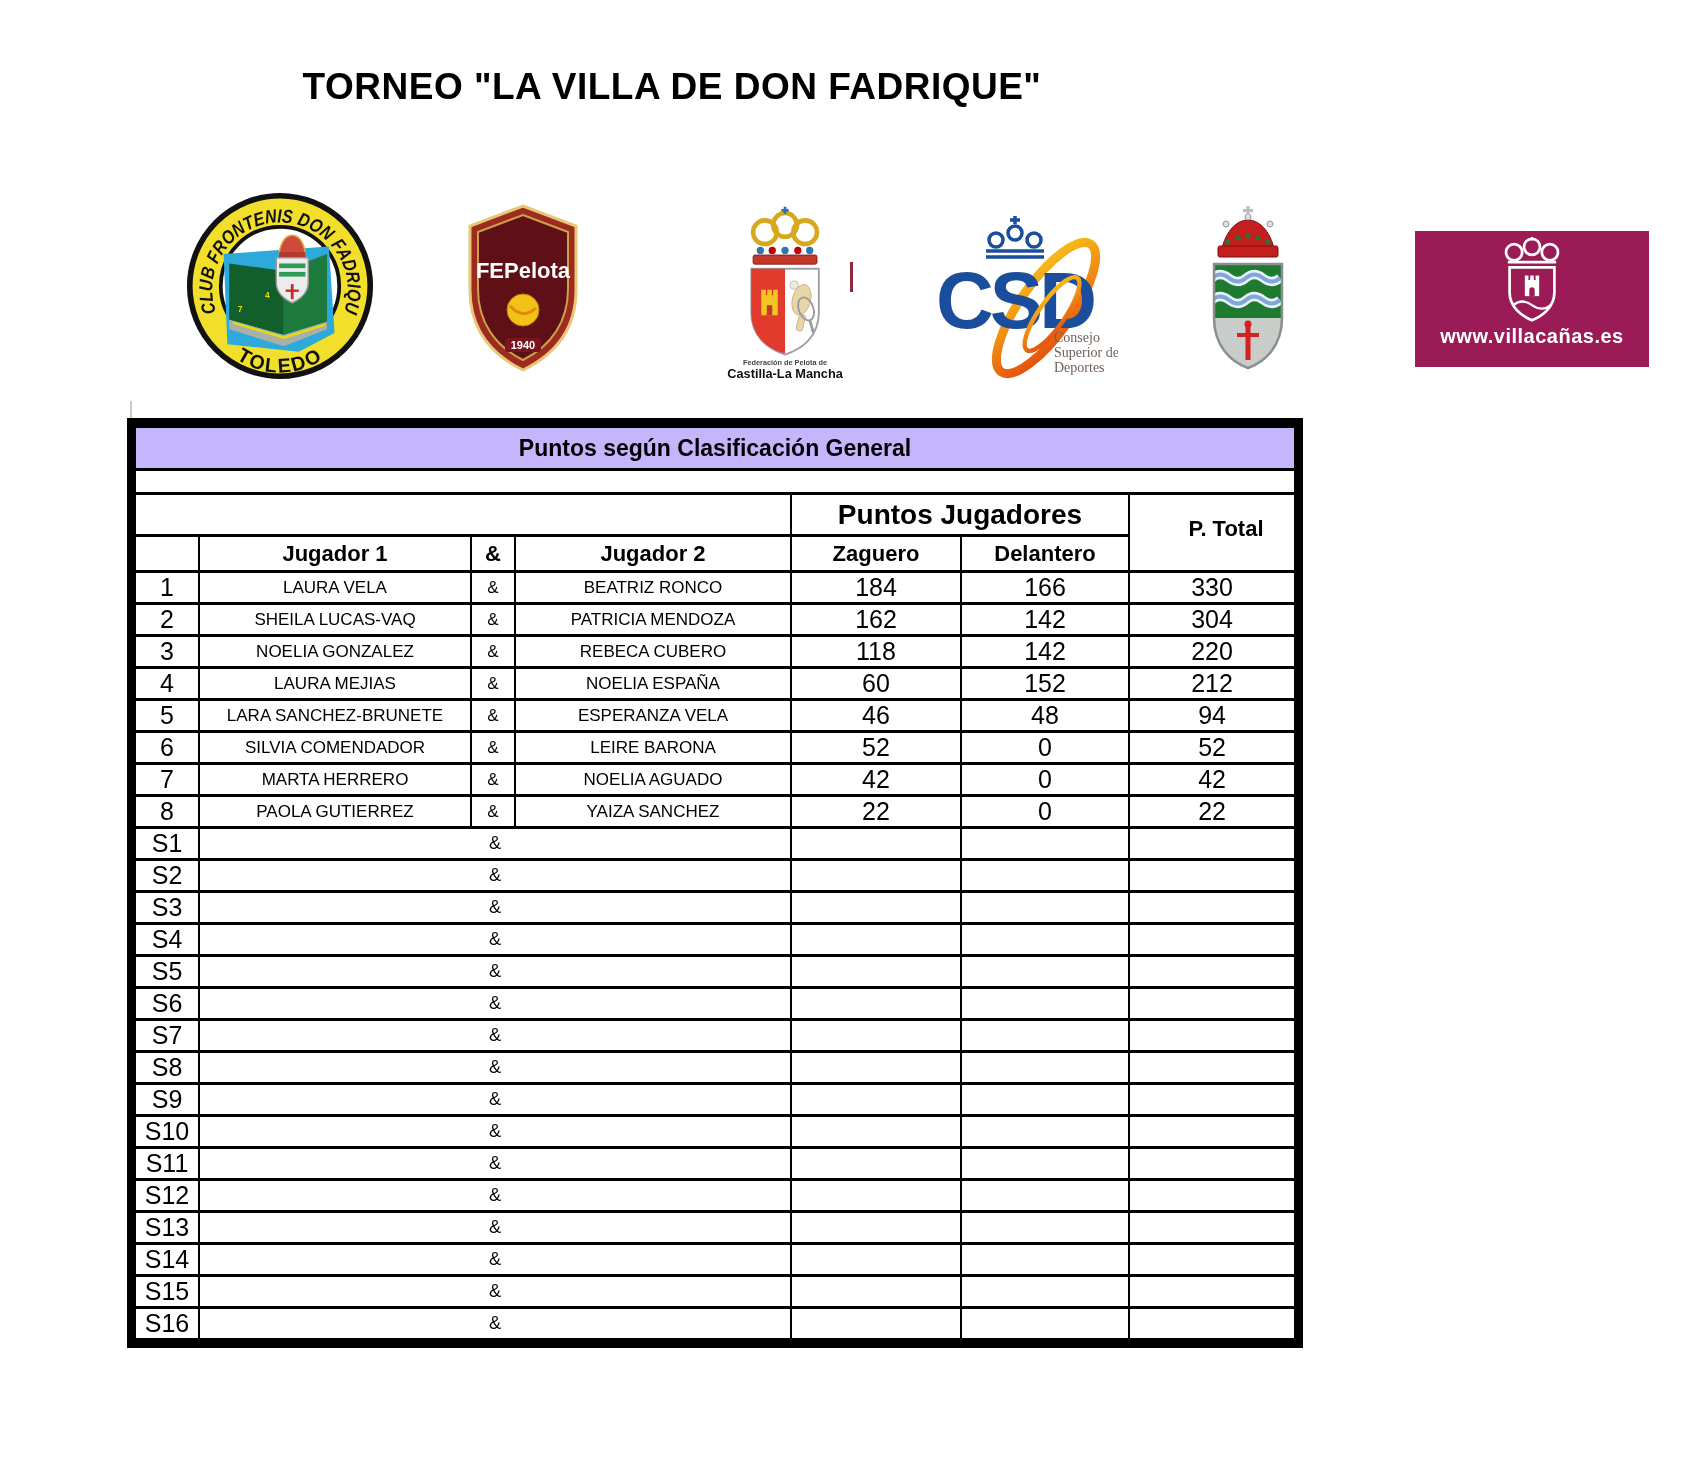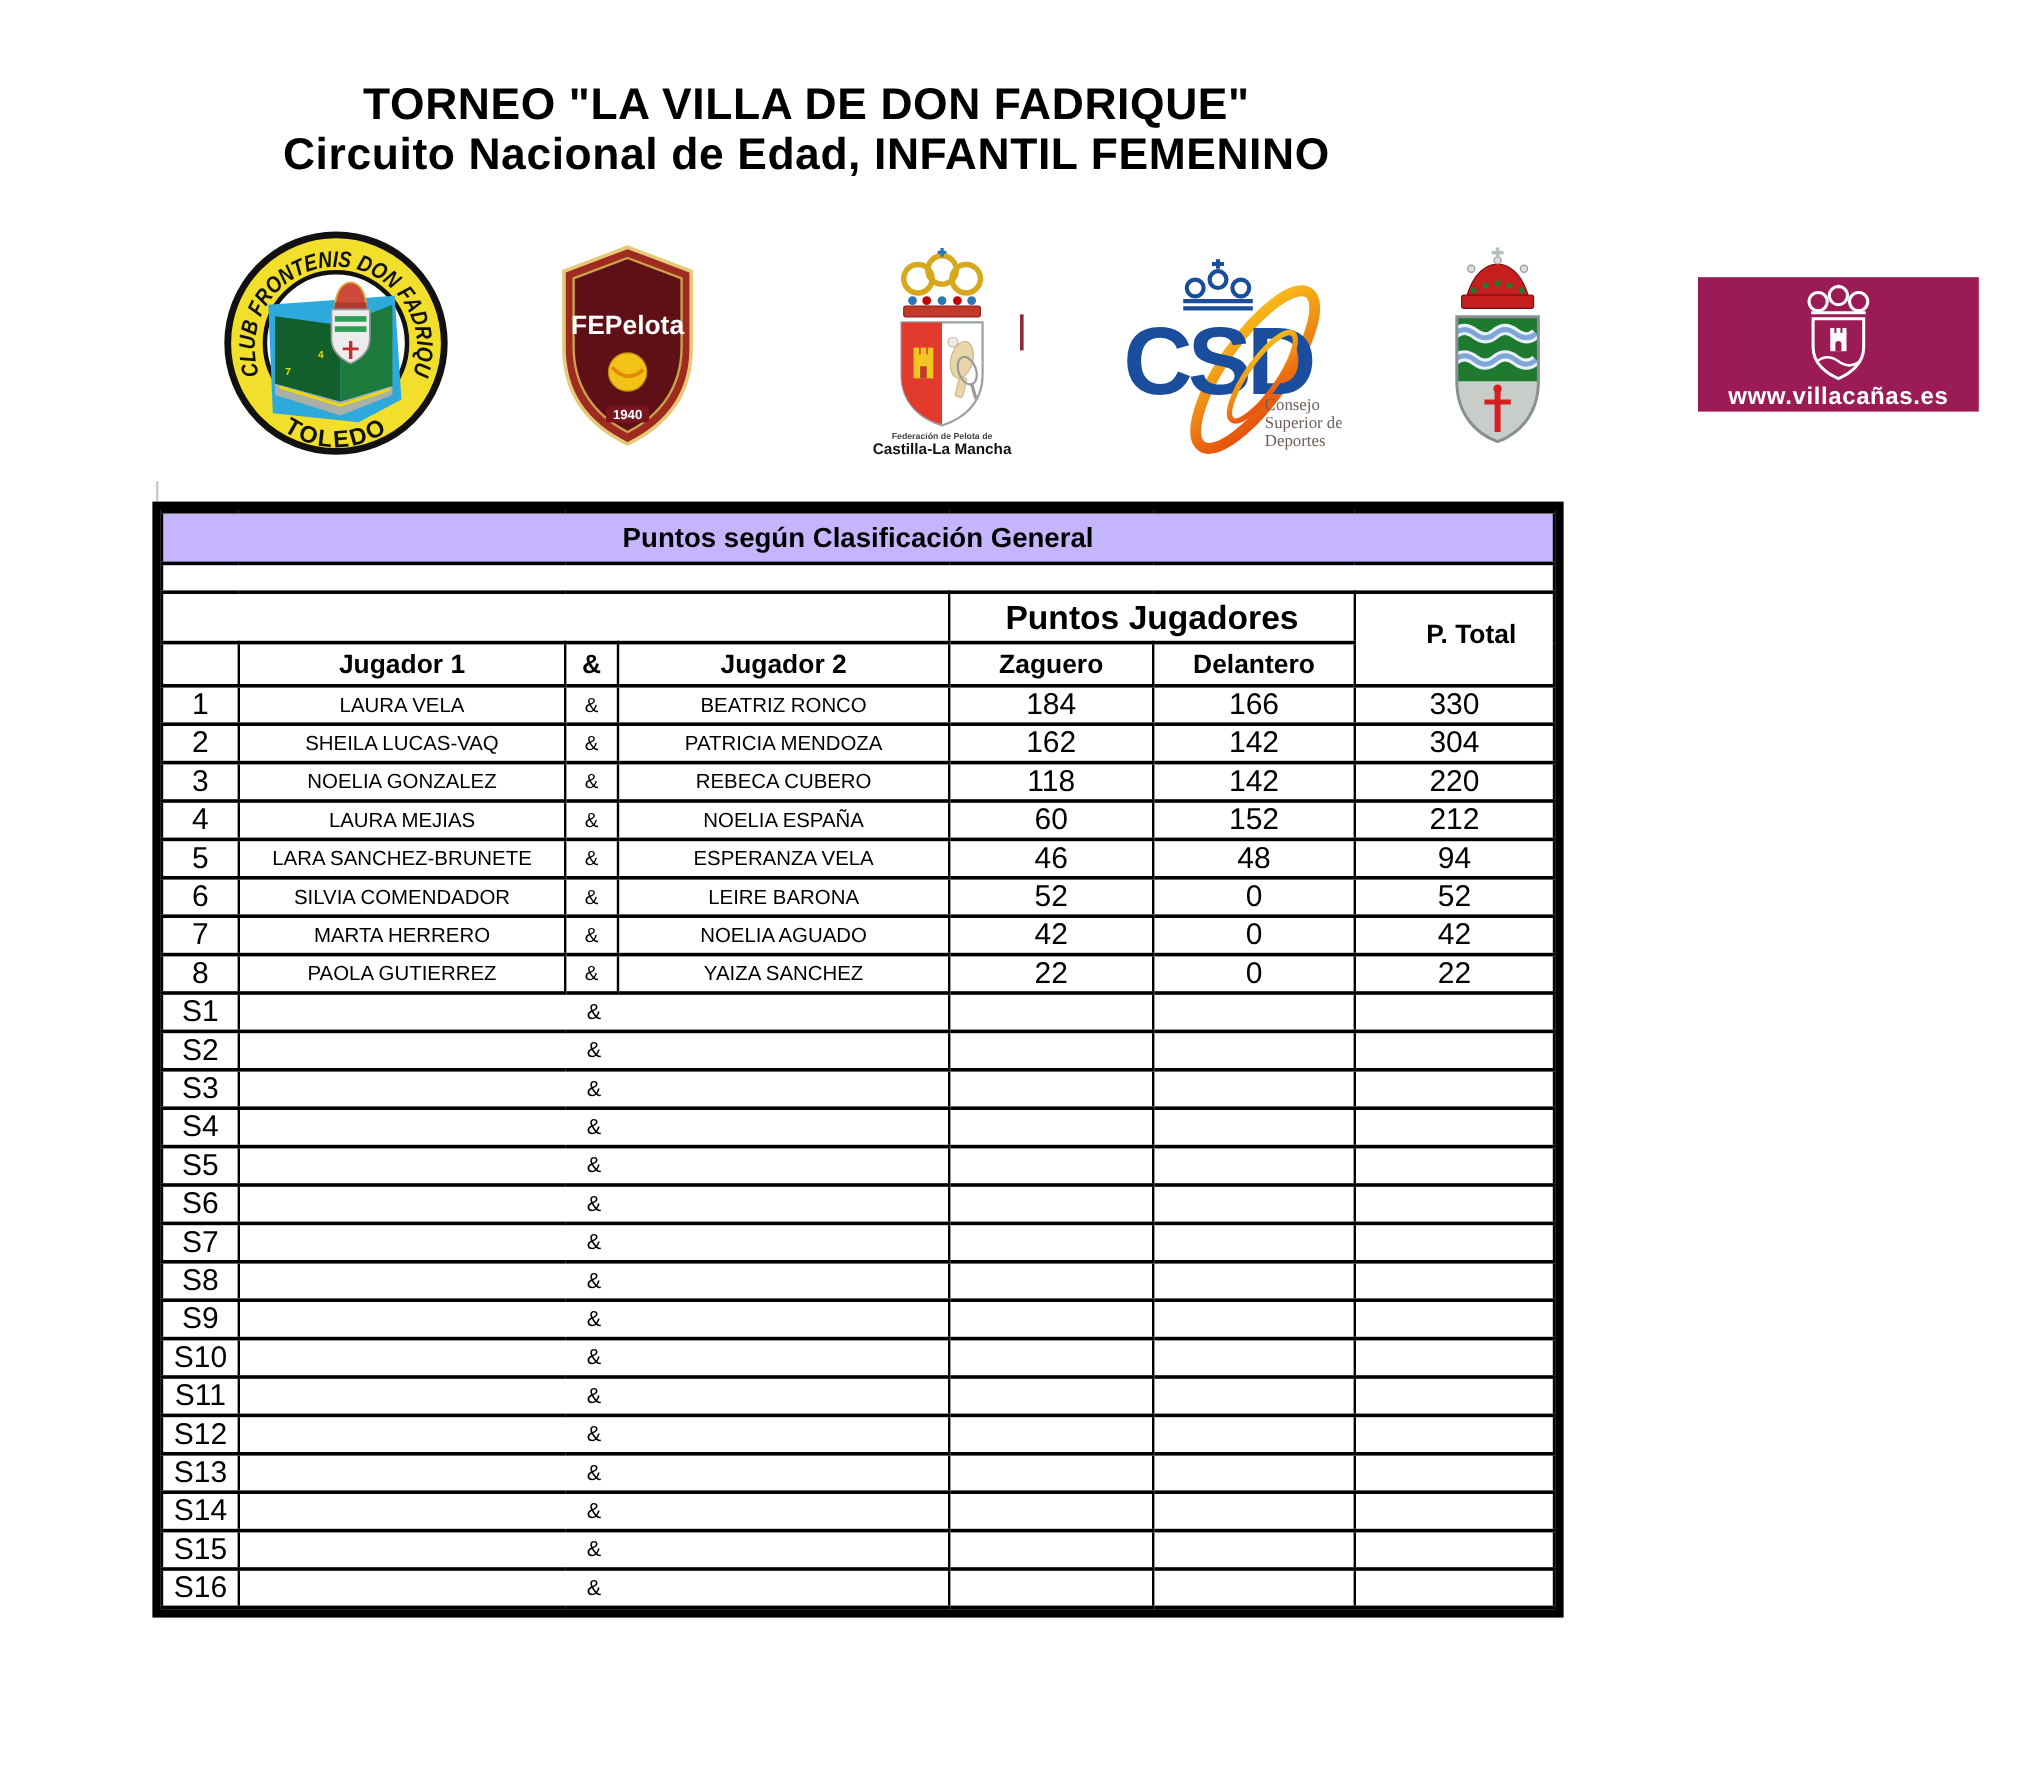--- a/index.html
+++ b/index.html
@@ -13,21 +13,21 @@
   .page-title { position:absolute; left:0; top:66px; width:1344px; text-align:center; }
   .page-title .line { font-size:37px; font-weight:bold; line-height:42px; letter-spacing:0.5px; }
 
   
   .logo { position:absolute; }
   .logo-club      { left:186px; top:192px; width:188px; height:188px; }
   .logo-fepelota  { left:462px; top:202px; width:122px; height:172px; }
   .logo-fpclm     { left:708px; top:203px; width:155px; height:178px; }
   .logo-csd       { left:928px; top:210px; width:190px; height:170px; }
   .logo-fadrique  { left:1198px; top:206px; width:100px; height:172px; }
-  .logo-villacanas{ left:1415px; top:231px; width:234px; height:112px;
+  .logo-villacanas{ left:1415px; top:231px; width:234px; height:136px;
                     background:#9B1B57; display:flex; flex-direction:column;
                     align-items:center; justify-content:flex-start; }
   .logo-villacanas .crest { margin-top:6px; }
   .logo-villacanas .url { color:#fff; font-weight:bold; font-size:20px; margin-top:2px; letter-spacing:0.5px; }
   .red-mark  { position:absolute; left:850px; top:262px; width:3px; height:30px; background:#8B2A3A; }
   .gray-stub { position:absolute; left:130px; top:401px; width:2px; height:17px; background:#C9C9C9; }
 
   
   .table-frame { position:absolute; left:127px; top:418px; border:7px solid #000; background:#fff; }
   table.points { border-collapse:collapse; table-layout:fixed; width:1160px; }
@@ -56,21 +56,20 @@
   tbody.data tr:nth-of-type(5) td.c3 { border-left:2px solid #000; }
   td.cm { font-size:18px; }
 </style>
 </head>
 <body>
 
 <div class="page">
 
   <div class="page-title">
     <div class="line">TORNEO "LA VILLA DE DON FADRIQUE"</div>
-    <div class="line">Circuito Nacional de Edad, INFANTIL FEMENINO</div>
   </div>
 
   <svg class="logo logo-club" viewBox="0 0 200 200">
     <circle cx="100" cy="100" r="96" fill="#F2DF2B" stroke="#111" stroke-width="6"></circle>
     <circle cx="100" cy="100" r="63" fill="#fff" stroke="#111" stroke-width="4"></circle>
     <g>
       <path d="M40,66 L152,58 L158,150 L120,170 L44,162 Z" fill="#2EA9DB"></path>
       <polygon points="46,76 104,84 104,152 46,136" fill="#135F2C"></polygon>
       <polygon points="104,84 150,66 150,138 104,152" fill="#1B7A3C"></polygon>
       <polygon points="46,136 104,152 150,138 150,146 104,164 46,146" fill="#A9AFA9"></polygon>

